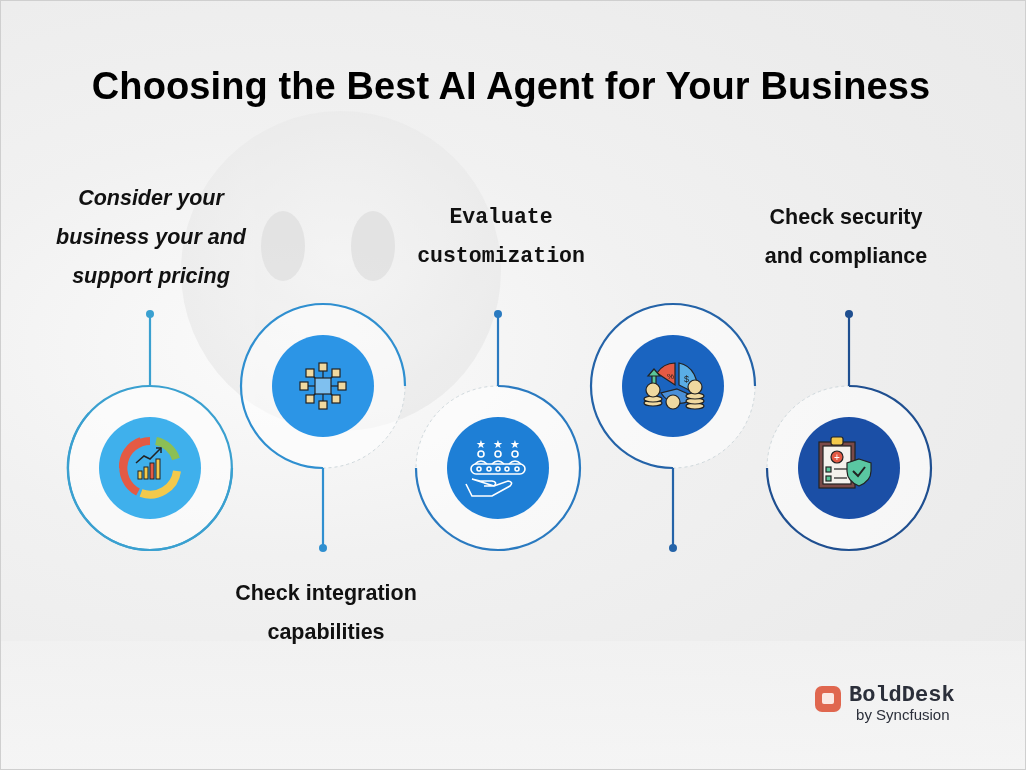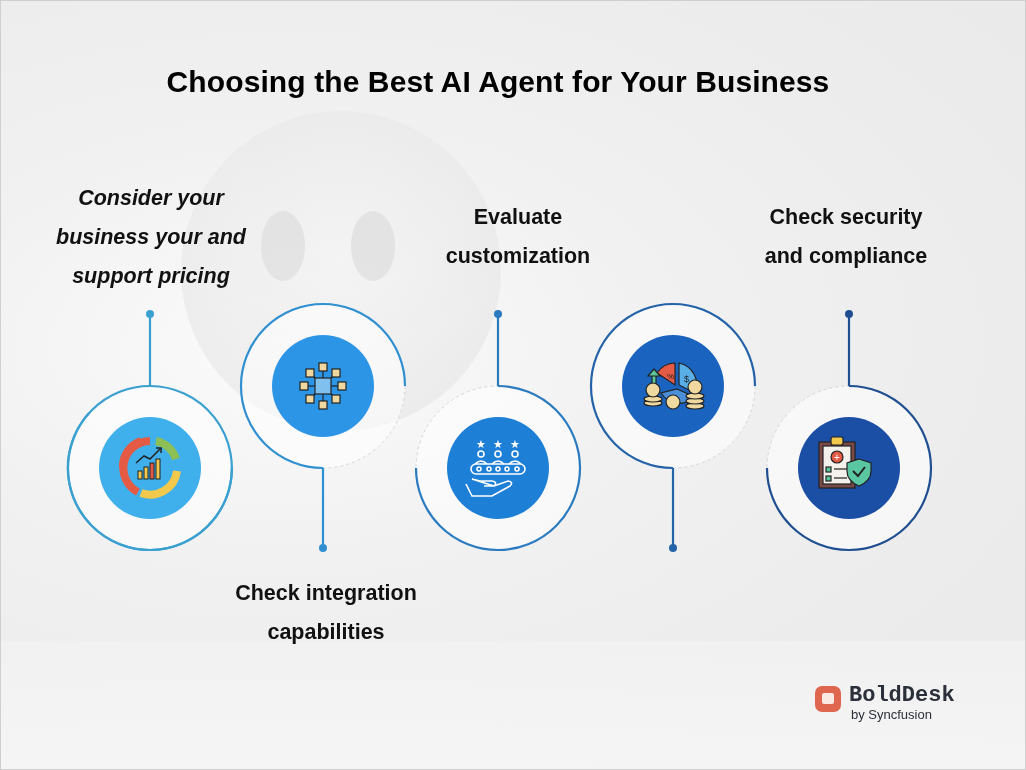--- a/index.html
+++ b/index.html
@@ -3,29 +3,29 @@
 <meta charset="utf-8">
 <style>
   html, body { margin:0; padding:0; }
   body { width:1026px; height:770px; overflow:hidden; font-family:"Liberation Sans", sans-serif; }
   .canvas { position:relative; width:1024px; height:768px; border:1px solid #cfcfcf;
     background: radial-gradient(ellipse at 28% 45%, #fbfbfb 0%, #f1f1f1 35%, #ececec 70%, #e9e9e9 100%); overflow:hidden; }
   .bg-robot { position:absolute; left:180px; top:110px; width:320px; height:320px; border-radius:50%;
     background: radial-gradient(circle at 50% 45%, #f3f3f3 0%, #ececec 50%, #e3e3e3 100%); opacity:.7; }
   .bg-robot .eye { position:absolute; width:44px; height:70px; border-radius:50%; background:#dcdcdc; top:100px; }
   .bg-floor { position:absolute; left:0; top:640px; width:100%; height:128px; background:linear-gradient(#f2f2f2,#f7f7f7); opacity:.8; }
-  .title { position:absolute; left:4px; top:64px; width:986px; text-align:center; font-weight:700; font-size:30px; color:#000; letter-spacing:0.1px; }
+  .title { position:absolute; left:17px; top:64px; width:986px; text-align:center; font-weight:700; font-size:38px; color:#000; letter-spacing:0.1px; }
   .label { position:absolute; text-align:center; font-weight:700; font-size:21.5px; line-height:39px; color:#111; }
   svg.diagram { position:absolute; left:0; top:0; }
   .logo { position:absolute; left:814px; top:683px; display:flex; align-items:flex-start; }
   .logo-mark { width:26px; height:26px; border-radius:7px; background:#e0674f; position:relative; margin-top:2px; }
   .logo-mark::after { content:""; position:absolute; left:7px; top:7px; width:12px; height:11px; background:#fbe9e4; border-radius:2px; }
   .logo-text { margin-left:8px; }
   .logo-name { font-weight:700; font-size:22px; color:#2b2f3a; line-height:24px;font-family:Liberation Mono, monospace; }
-  .logo-sub { font-size:13px; color:#2b2f3a; line-height:14px; margin-left:2px; }
+  .logo-sub { font-size:15px; color:#2b2f3a; line-height:14px; margin-left:2px;text-align:center; }
 </style>
 </head>
 <body>
 
 <div class="canvas">
   <div class="bg-robot">
     <span class="eye" style="left:80px"></span>
     <span class="eye" style="left:170px"></span>
   </div>
   <div class="bg-floor"></div>
@@ -34,21 +34,21 @@
 
   <div class="label" style="left:30px; top:178px; width:240px;font-style:italic;">
     <div>Consider your</div>
     <div>business your and</div>
     <div>support pricing</div>
   </div>
   <div class="label" style="left:200px; top:573px; width:250px;">
     <div>Check integration</div>
     <div>capabilities</div>
   </div>
-  <div class="label" style="left:407px; top:197px; width:220px;">
+  <div class="label" style="left:390px; top:197px; width:220px;font-family:Liberation Mono, monospace;">
     <div>Evaluate</div>
     <div>customization</div>
   </div>
   <div class="label" style="left:735px; top:197px; width:220px;">
     <div>Check security</div>
     <div>and compliance</div>
   </div>
 
   <svg class="diagram" width="1026" height="770" viewBox="0 0 1026 770">
 

